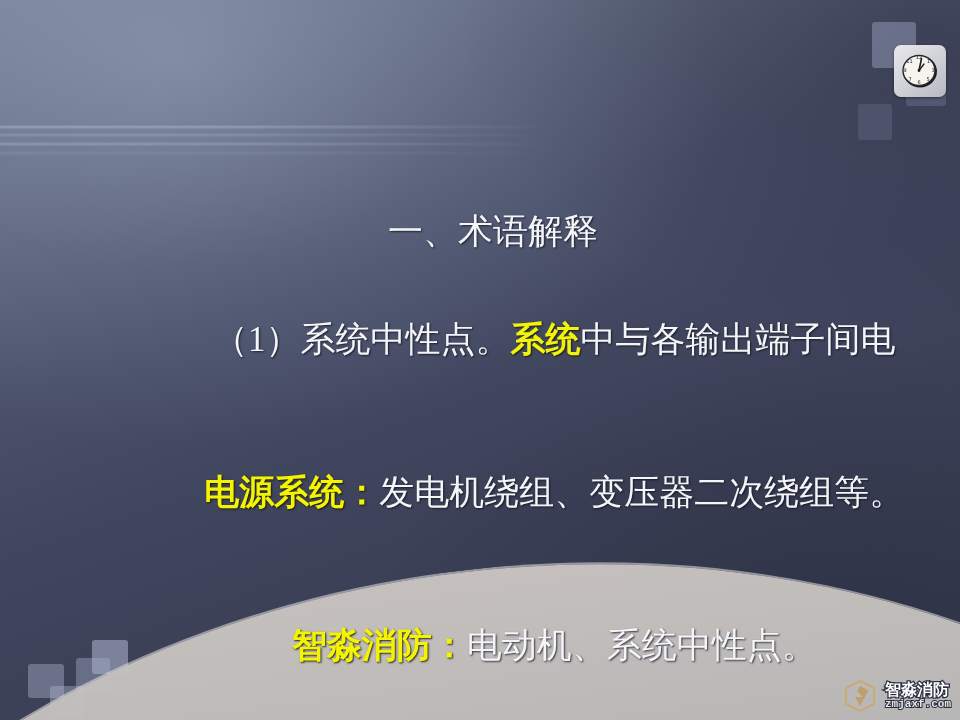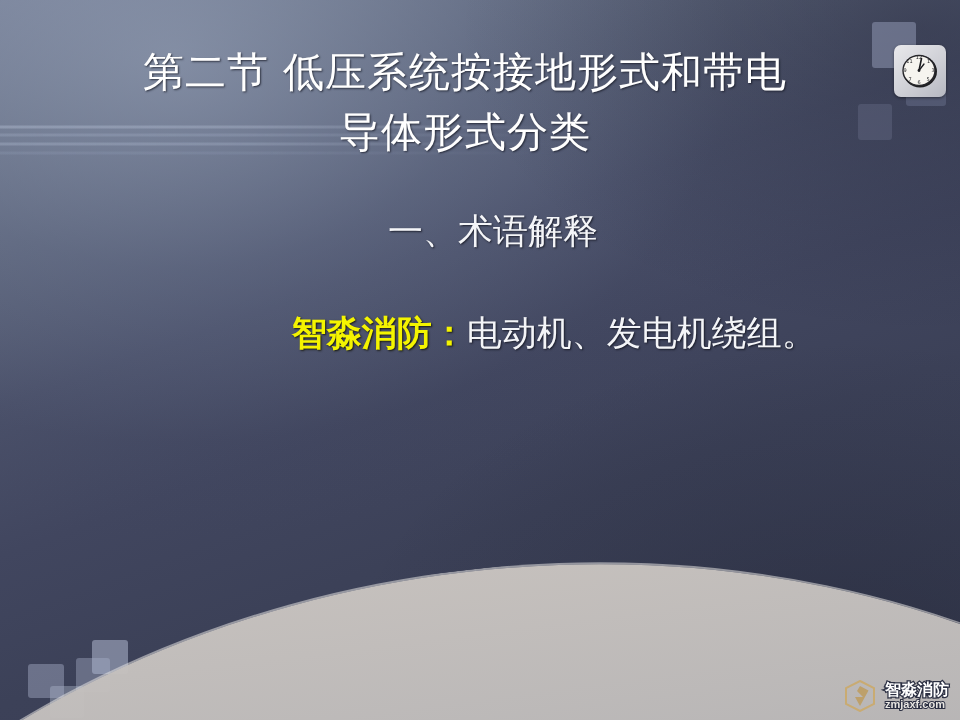--- a/index.html
+++ b/index.html
@@ -155,21 +155,21 @@
     font-family: "DejaVu Sans", "Liberation Sans", sans-serif;
     font-size: 16px;
     font-weight: bold;
     color: #ffffff;
     letter-spacing: 0px;
     -webkit-text-stroke: 2.5px #2b2f42;
     paint-order: stroke fill;
     display: block;
   }
   .wm-url {
-    font-family: Liberation Sans, sans-serif;
+    font-family: Liberation Mono, monospace;
     font-size: 11px;
     font-weight: bold;
     color: #e8e6e2;
     -webkit-text-stroke: 2px #2b2f42;
     paint-order: stroke fill;
     display: block;
     margin-top: 1px;
   }
 </style>
 </head>
@@ -206,31 +206,35 @@
         <text x="11" y="31">7</text>
         <text x="6" y="22">9</text>
         <text x="10.5" y="12.5">11</text>
       </g>
       <line x1="20" y1="20.5" x2="22.5" y2="8.5" stroke="#1c1c20" stroke-width="1.6" stroke-linecap="round"></line>
       <line x1="20" y1="20.5" x2="25" y2="14" stroke="#1c1c20" stroke-width="1.3" stroke-linecap="round"></line>
       <circle cx="20" cy="20.5" r="1.4" fill="#1c1c20"></circle>
     </svg>
   </div>
 
-  <div class="title">第二节 低压系统按接地形式和带电
-导体形式分类</div>
 
   <div class="body-block">
 
     <div class="line">一、术语解释</div>
 
-
+    <div class="line" style="margin-top:6px;">
+      <span>　　</span><span>（1）系统中性点。</span><span class="hl">系统</span><span>中与各输出端子间电</span>
+    </div>
 
     <div class="line">
-      <span>　　</span><span class="hl-strong">智淼消防：</span><span>电动机、发电机绕组。</span>
+      <span>　　</span><span class="hl-strong">电源系统：</span><span>发电机绕组、变压器二次绕组等。</span>
+    </div>
+
+    <div class="line">
+      <span>　　</span><span class="hl-strong">智淼消防：</span><span>电动机、系统中性点。</span>
     </div>
 
   </div>
 
   <div class="watermark">
     <svg width="30" height="32" viewBox="0 0 30 32">
       <path d="M15 1 L29 8 L29 24 L15 31 L1 24 L1 8 Z" fill="none" stroke="#c9ab72" stroke-width="2"></path>
       <path d="M15 6 L23.5 10.5 L15 26 L10 17 L18 17 L12 11 Z" fill="#bda06b"></path>
     </svg>
     <span class="wm-text">

